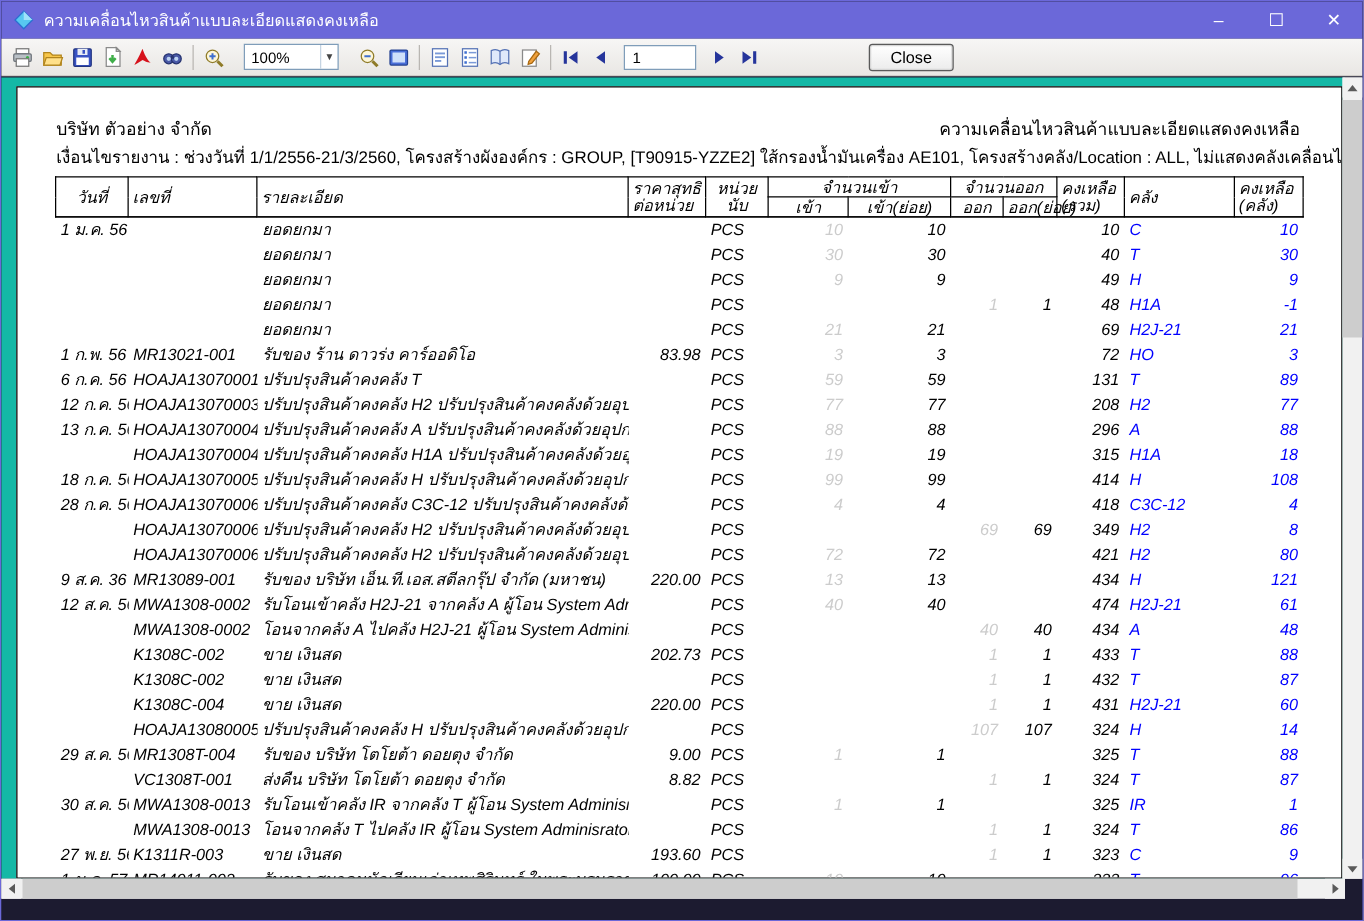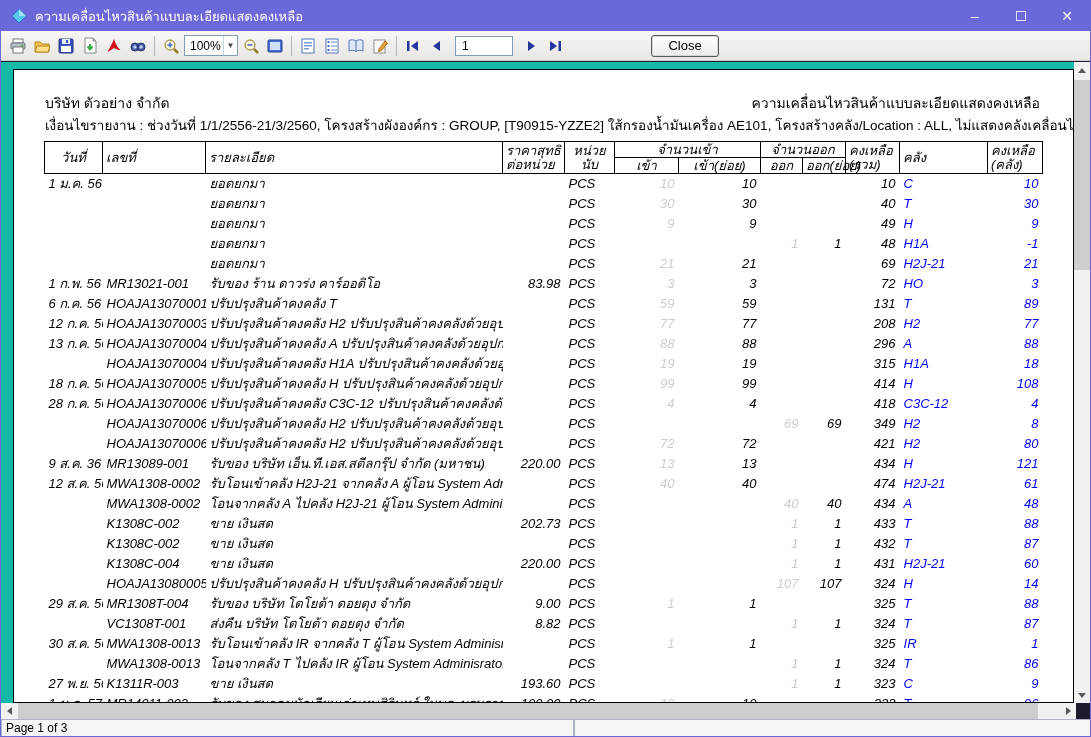--- a/index.html
+++ b/index.html
@@ -10,21 +10,21 @@
   #titlebar { position:absolute; left:0; top:0; width:100%; height:30px; background:#6b68d9; display:flex; align-items:center; color:#ffffff; }
   #titlebar .app-icon { width:16px; height:16px; margin:0 8px 0 10px; }
   #titlebar .title-text { font-size:13px; flex:1; white-space:nowrap; overflow:hidden; }
   .win-controls { display:flex; height:30px; }
   .win-btn { width:46px; height:30px; display:flex; align-items:center; justify-content:center; font-size:14px; color:#fff; cursor:default; }
 
   
   #toolbar { position:absolute; left:0; top:30px; width:100%; height:30px; background:linear-gradient(#f7f6f5,#e9e7e4); border-bottom:1px solid #cfcdc9; display:flex; align-items:center; padding-left:5px; }
   .tb-icon { width:24px; height:24px; display:flex; align-items:center; justify-content:center; border-radius:2px; }
   .tb-sep { width:1px; height:20px; background:#b9b6b2; margin:0 4px; }
-  .zoom-box { width:54px; height:21px; background:#fff; border:1px solid #7f9db9; display:flex; align-items:center; font-size:12px; margin:0 1px; }
+  .zoom-box { width:76px; height:21px; background:#fff; border:1px solid #7f9db9; display:flex; align-items:center; font-size:12px; margin:0 12px; }
   .zoom-box .zoom-val { flex:1; padding-left:5px; }
   .zoom-box .dd-arrow { width:14px; height:100%; display:flex; align-items:center; justify-content:center; border-left:1px solid #c5d4e2; font-size:8px; color:#444; }
   .page-input { width:58px; height:20px; border:1px solid #7f9db9; font-size:12px; padding-left:6px; margin:0 6px; font-family:inherit; }
   .close-btn { margin-left:84px; width:68px; height:22px; background:linear-gradient(#ffffff,#ececec); border:1px solid #5a5a5a; border-radius:3px; font-size:13px; box-shadow:0 0 0 1px #d7d7d7 inset; font-family:inherit; }
 
   
   #preview { position:absolute; left:0; top:61px; width:1075px; height:641px; background:#14b8a6; overflow:hidden; }
   #page { position:absolute; left:12px; top:7px; width:1061px; height:634px; background:#ffffff; border:1px solid #000; overflow:hidden; color:#000; }
 
   .rep-company { position:absolute; left:31px; top:22px; font-size:14px; white-space:nowrap; }
@@ -651,18 +651,14 @@
   <div id="hscroll">
     <span class="sb-btn" style="left:0; top:0;">
         <span class="tri tri-left"></span>
       </span>
     <span class="sb-thumb" style="left:17px; top:0; width:1020px; height:16px;"></span>
     <span class="sb-btn" style="right:0; top:0;">
         <span class="tri tri-right"></span>
       </span>
   </div>
 
-  <div id="statusbar">
-    <span class="status-panel p1">Page 1 of 3</span>
-    <span class="status-panel p2"></span>
-  </div>
 
 </div>
 
 </body></html>

